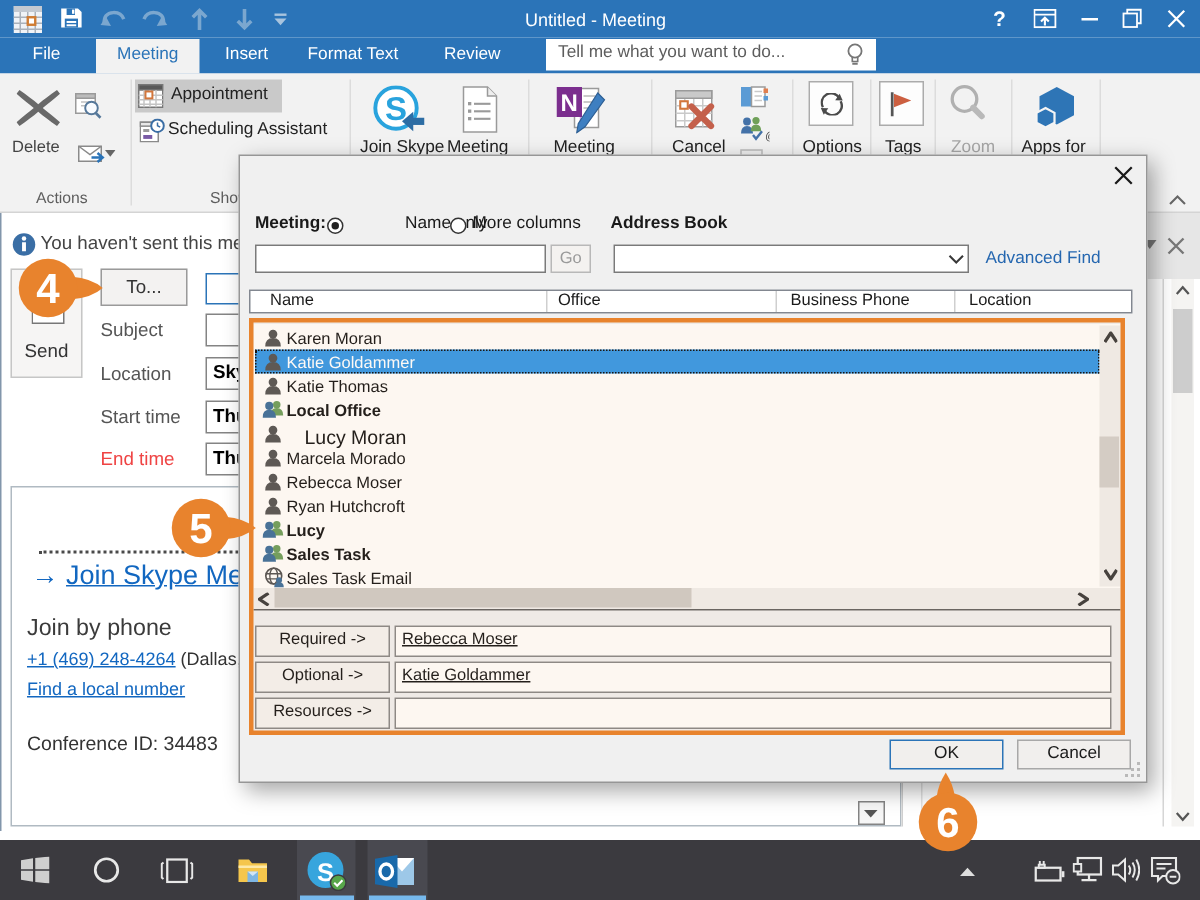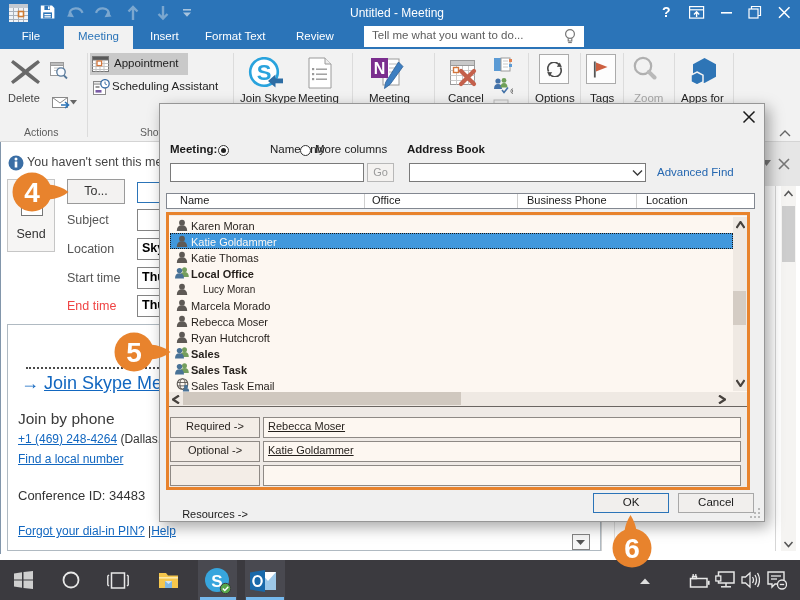--- a/index.html
+++ b/index.html
@@ -288,21 +288,20 @@
   <div class="abs" style="left:137px;top:295px;width:80px;height:22px;border:1px solid #848484;box-sizing:border-box;background:#fff;"></div>
   <div class="tx" style="left:142px;top:298px;font-size:12.5px;color:#000;font-weight:bold;">Thursday</div>
 
   <div class="abs" style="left:7px;top:324px;width:594px;height:227px;border:1px solid #b0bac2;box-sizing:border-box;background:#fff;"></div>
   <div class="abs" style="left:26px;top:367px;width:300px;height:0;border-top:2px dotted #4a4a4a;"></div>
   <div class="tx" style="left:21px;top:373px;font-size:18px;color:#1267c0;">→ <span style="text-decoration:underline;">Join Skype Meeting</span></div>
   <div class="tx" style="left:18px;top:410px;font-size:15.5px;color:#3b3b3b;">Join by phone</div>
   <div class="tx" style="left:18px;top:432px;font-size:12px;"><span style="color:#1267c0;text-decoration:underline;">+1 (469) 248-4264</span><span style="color:#333;"> (Dallas, TX)</span></div>
   <div class="tx" style="left:18px;top:452px;font-size:12px;color:#1267c0;text-decoration:underline;">Find a local number</div>
   <div class="tx" style="left:18px;top:488px;font-size:13px;color:#333;">Conference ID: 34483</div>
-  <div class="tx" style="left:18px;top:524px;font-size:12px;"><span style="color:#1267c0;text-decoration:underline;">Forgot your dial-in PIN?</span><span style="color:#333;"> |</span><span style="color:#1267c0;text-decoration:underline;">Help</span></div>
 
   <div class="abs" style="left:572px;top:534px;width:18px;height:16px;border:1px solid #848484;box-sizing:border-box;background:#f6f6f6;"></div>
   <svg class="abs" style="left:576px;top:540px;" width="10" height="6" viewBox="0 0 10 6">
       <path d="M0 0 H9 L4.5 5 Z" fill="#555"></path>
     </svg>
 
   <div class="abs" style="left:601px;top:142px;width:174px;height:409px;background:#fff;border-left:1px solid #d0d0d0;box-sizing:border-box;"></div>
   <div class="abs" style="left:614px;top:142px;width:1px;height:409px;background:#e2e2e2;"></div>
   <div class="abs" style="left:601px;top:142px;width:199px;height:44px;background:#e6e6e6;"></div>
   <svg class="abs" style="left:762px;top:160px;" width="10" height="7" viewBox="0 0 10 7">
@@ -403,38 +402,38 @@
     <use href="#person" x="1" y="97.5"></use>
     <use href="#person" x="1" y="113.5"></use>
     <use href="#group" x="0" y="129"></use>
     <use href="#group" x="0" y="145"></use>
     <use href="#globe" x="1" y="160.5"></use>
   </svg>
   <div class="tx" style="left:191px;top:220px;font-size:11px;color:#1a1a1a;z-index:13;">Karen Moran</div>
   <div class="tx" style="left:191px;top:236px;font-size:11px;color:#fff;z-index:13;">Katie Goldammer</div>
   <div class="tx" style="left:191px;top:252px;font-size:11px;color:#1a1a1a;z-index:13;">Katie Thomas</div>
   <div class="tx" style="left:191px;top:268px;font-size:11px;color:#1a1a1a;font-weight:bold;z-index:13;">Local Office</div>
-  <div class="tx" style="left:191px;top:284px;font-size:10px;color:#1a1a1a;z-index:13;padding-left:12px;">Lucy Moran</div>
+  <div class="tx" style="left:191px;top:284px;font-size:13px;color:#1a1a1a;z-index:13;padding-left:12px;">Lucy Moran</div>
   <div class="tx" style="left:191px;top:300px;font-size:11px;color:#1a1a1a;z-index:13;">Marcela Morado</div>
   <div class="tx" style="left:191px;top:316px;font-size:11px;color:#1a1a1a;z-index:13;">Rebecca Moser</div>
   <div class="tx" style="left:191px;top:332px;font-size:11px;color:#1a1a1a;z-index:13;">Ryan Hutchcroft</div>
-  <div class="tx" style="left:191px;top:348px;font-size:11px;color:#1a1a1a;font-weight:bold;z-index:13;">Sales</div>
+  <div class="tx" style="left:191px;top:348px;font-size:11px;color:#1a1a1a;font-weight:bold;z-index:13;">Lucy</div>
   <div class="tx" style="left:191px;top:364px;font-size:11px;color:#1a1a1a;font-weight:bold;z-index:13;">Sales Task</div>
   <div class="tx" style="left:191px;top:380px;font-size:11px;color:#1a1a1a;z-index:13;">Sales Task Email</div>
 
   <div class="abs" style="left:170px;top:417px;width:90px;height:21px;background:#f4f3f1;border:1px solid #8a8a8a;box-sizing:border-box;z-index:11;"></div>
   <div class="tx" style="left:170px;top:420px;width:90px;text-align:center;font-size:11px;color:#1a1a1a;z-index:12;">Required -&gt;</div>
   <div class="abs" style="left:263px;top:417px;width:478px;height:21px;background:#fefdfb;border:1px solid #8a8a8a;box-sizing:border-box;z-index:11;"></div>
   <div class="tx" style="left:268px;top:420px;font-size:11px;color:#1a1a1a;text-decoration:underline;z-index:12;">Rebecca Moser</div>
   <div class="abs" style="left:170px;top:441px;width:90px;height:21px;background:#f4f3f1;border:1px solid #8a8a8a;box-sizing:border-box;z-index:11;"></div>
   <div class="tx" style="left:170px;top:444px;width:90px;text-align:center;font-size:11px;color:#1a1a1a;z-index:12;">Optional -&gt;</div>
   <div class="abs" style="left:263px;top:441px;width:478px;height:21px;background:#fefdfb;border:1px solid #8a8a8a;box-sizing:border-box;z-index:11;"></div>
   <div class="tx" style="left:268px;top:444px;font-size:11px;color:#1a1a1a;text-decoration:underline;z-index:12;">Katie Goldammer</div>
   <div class="abs" style="left:170px;top:465px;width:90px;height:21px;background:#f4f3f1;border:1px solid #8a8a8a;box-sizing:border-box;z-index:11;"></div>
-  <div class="tx" style="left:170px;top:468px;width:90px;text-align:center;font-size:11px;color:#1a1a1a;z-index:12;margin-top:40px;">Resources -&gt;</div>
+  <div class="tx" style="left:170px;top:468px;width:90px;text-align:center;font-size:11px;color:#1a1a1a;z-index:12;">Resources -&gt;</div>
   <div class="abs" style="left:263px;top:465px;width:478px;height:21px;background:#fefdfb;border:1px solid #8a8a8a;box-sizing:border-box;z-index:11;"></div>
 
   <div class="abs" style="left:593px;top:493px;width:76px;height:20px;background:#f1efed;border:1px solid #2b74b8;box-sizing:border-box;z-index:11;"></div>
   <div class="tx" style="left:593px;top:496px;width:76px;text-align:center;font-size:11.5px;color:#1a1a1a;z-index:12;">OK</div>
   <div class="abs" style="left:678px;top:493px;width:76px;height:20px;background:#f1efed;border:1px solid #a8a8a8;box-sizing:border-box;z-index:11;"></div>
   <div class="tx" style="left:678px;top:496px;width:76px;text-align:center;font-size:11.5px;color:#1a1a1a;z-index:12;">Cancel</div>
   <svg class="abs" style="left:750px;top:508px;z-index:11;" width="11" height="11" viewBox="0 0 11 11">
     <g fill="#b9b9b9">
         <rect x="8" y="0" width="2" height="2"></rect>
         <rect x="8" y="4" width="2" height="2"></rect>

